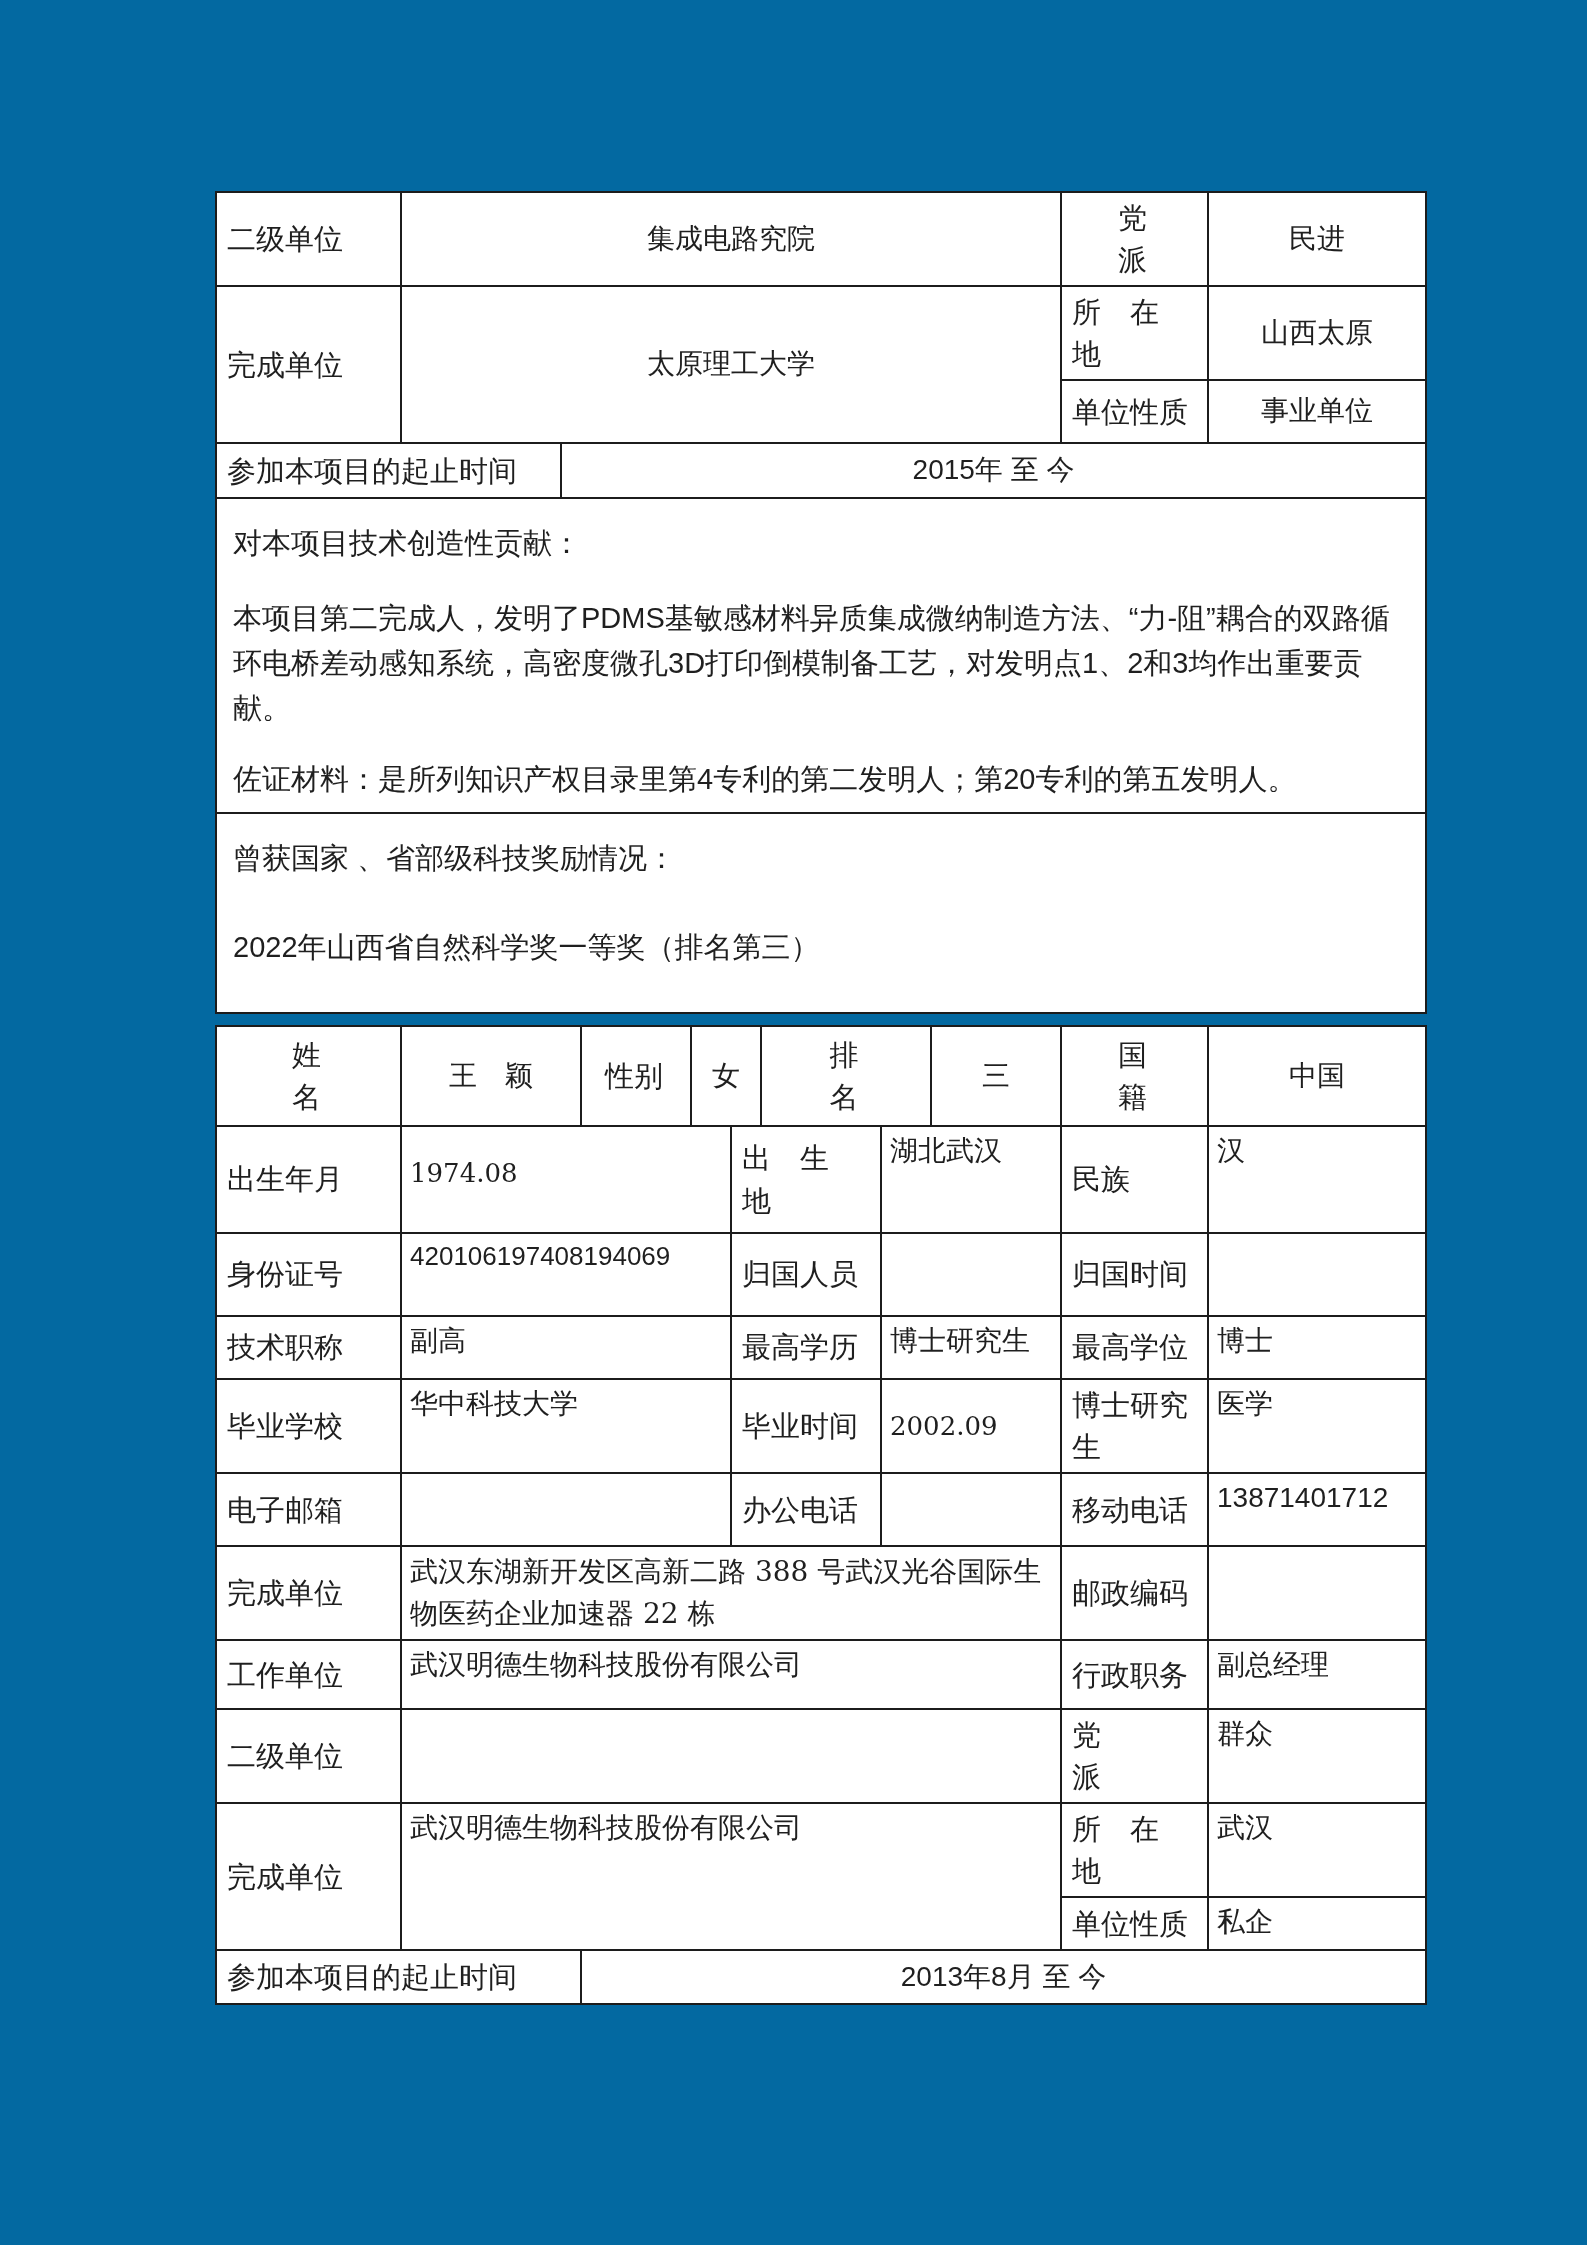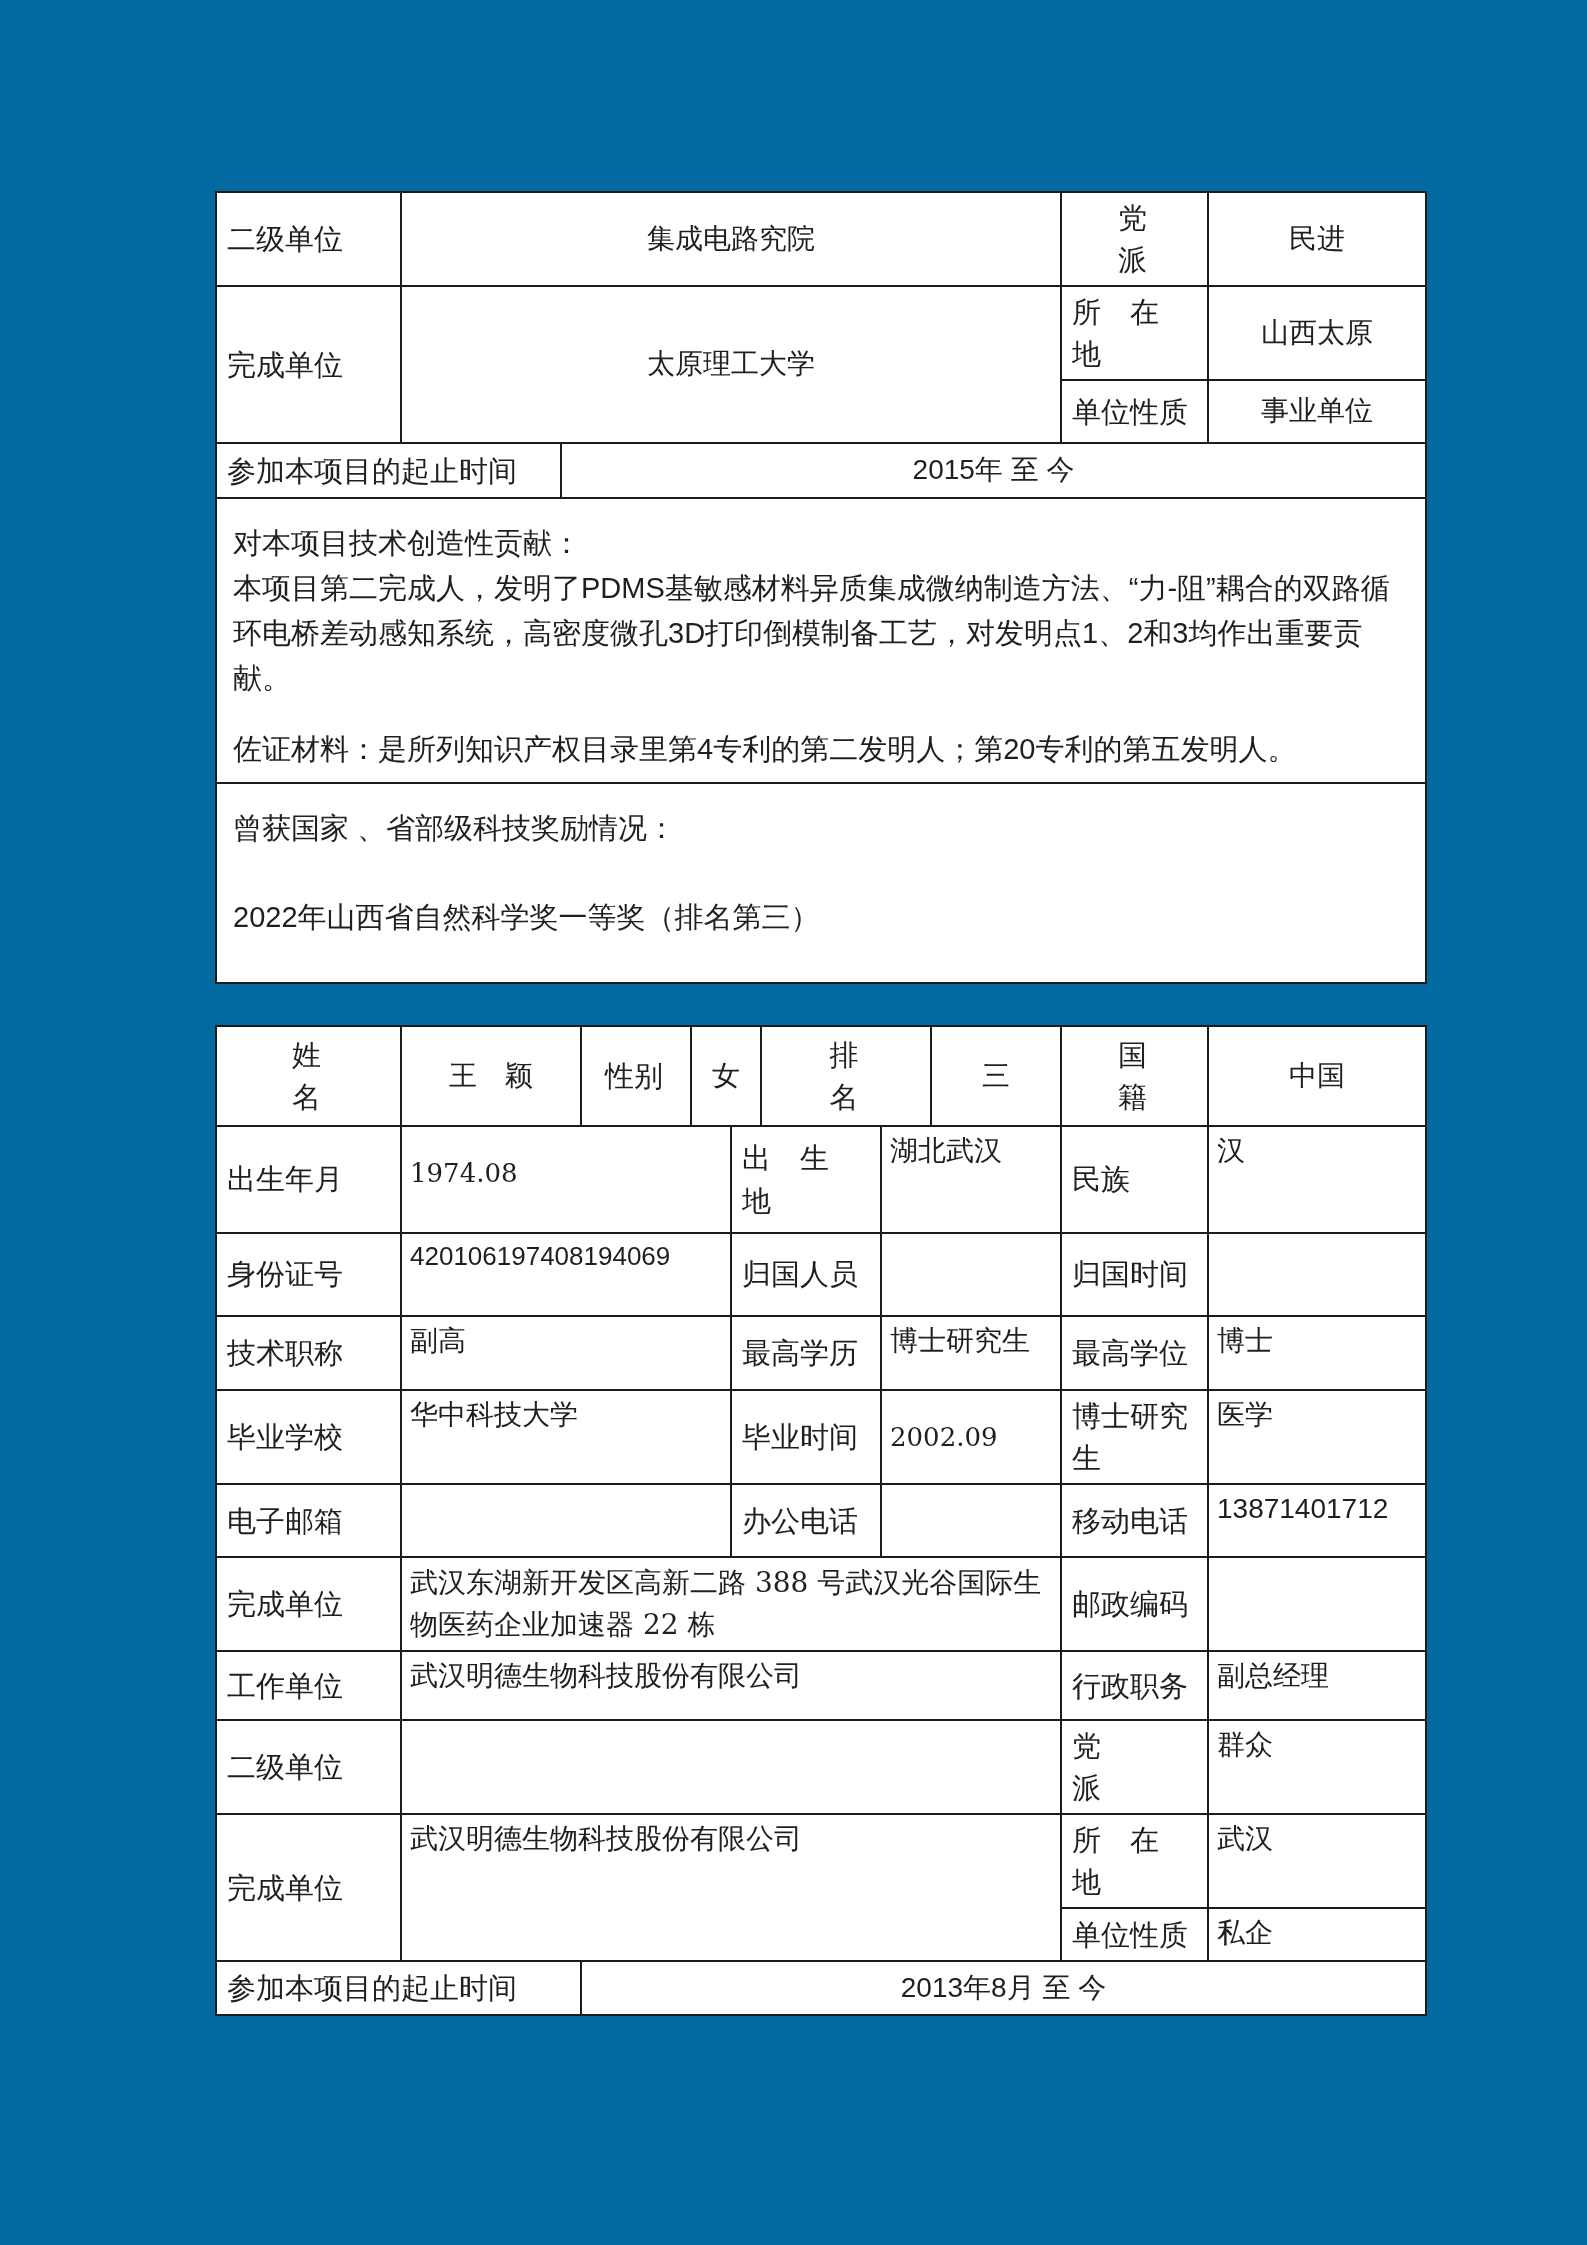--- a/index.html
+++ b/index.html
@@ -19,21 +19,21 @@
   .vser{font-family:"DejaVu Serif","Liberation Serif",serif;}
   .vsans{font-family:"Liberation Sans",sans-serif;}
   .cc{text-align:center;vertical-align:middle;}
   .tl{text-align:left;vertical-align:top;padding:4px 6px 4px 8px;}
   .pt{padding-top:28px;}
   .big{font-size:26px;}
 
   .block{vertical-align:top;text-align:left;padding:22px 14px 10px 16px;
          font-family:"Liberation Sans",sans-serif;font-size:29px;color:#1f1f1f;
          line-height:1.55;}
-  .block .gap1{}
+  .block .gap1{margin-top:30px;}
   .block .gap2{margin-top:26px;}
   .block .gap3{margin-top:44px;}
 </style>
 </head>
 <body>
 
 <div class="page">
 
   <table id="t1">
     <colgroup>
@@ -119,21 +119,21 @@
       <td class="val vser tl">汉</td>
     </tr>
     <tr style="height:83px">
       <td class="lbl">身份证号</td>
       <td class="val vsans tl big" colspan="3">420106197408194069</td>
       <td class="lbl" colspan="2">归国人员</td>
       <td class="val vser tl" colspan="2"></td>
       <td class="lbl">归国时间</td>
       <td class="val vser tl"></td>
     </tr>
-    <tr style="height:74px">
+    <tr style="height:63px">
       <td class="lbl">技术职称</td>
       <td class="val vser tl" colspan="3">副高</td>
       <td class="lbl" colspan="2">最高学历</td>
       <td class="val vser tl" colspan="2">博士研究生</td>
       <td class="lbl">最高学位</td>
       <td class="val vser tl">博士</td>
     </tr>
     <tr style="height:85px">
       <td class="lbl">毕业学校</td>
       <td class="val vser tl" colspan="3">华中科技大学</td>

